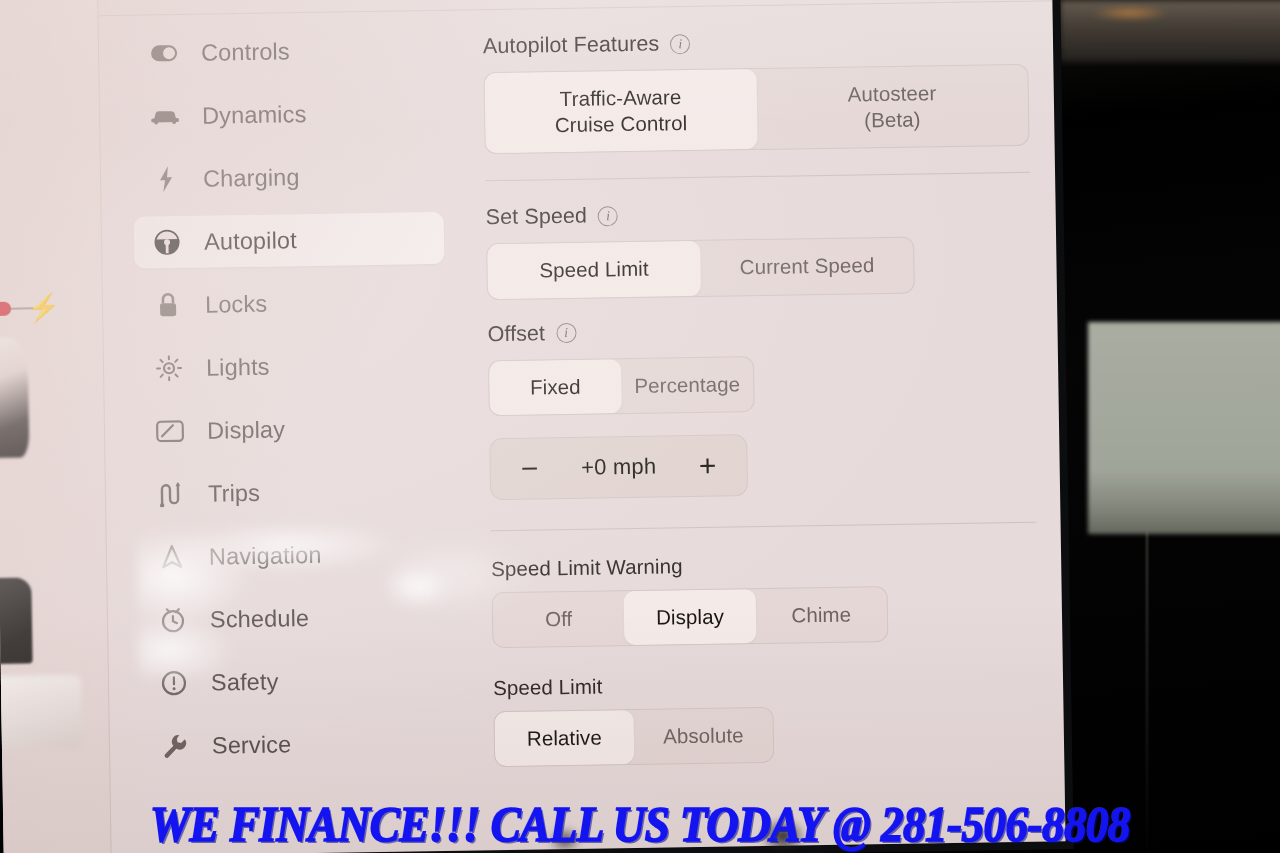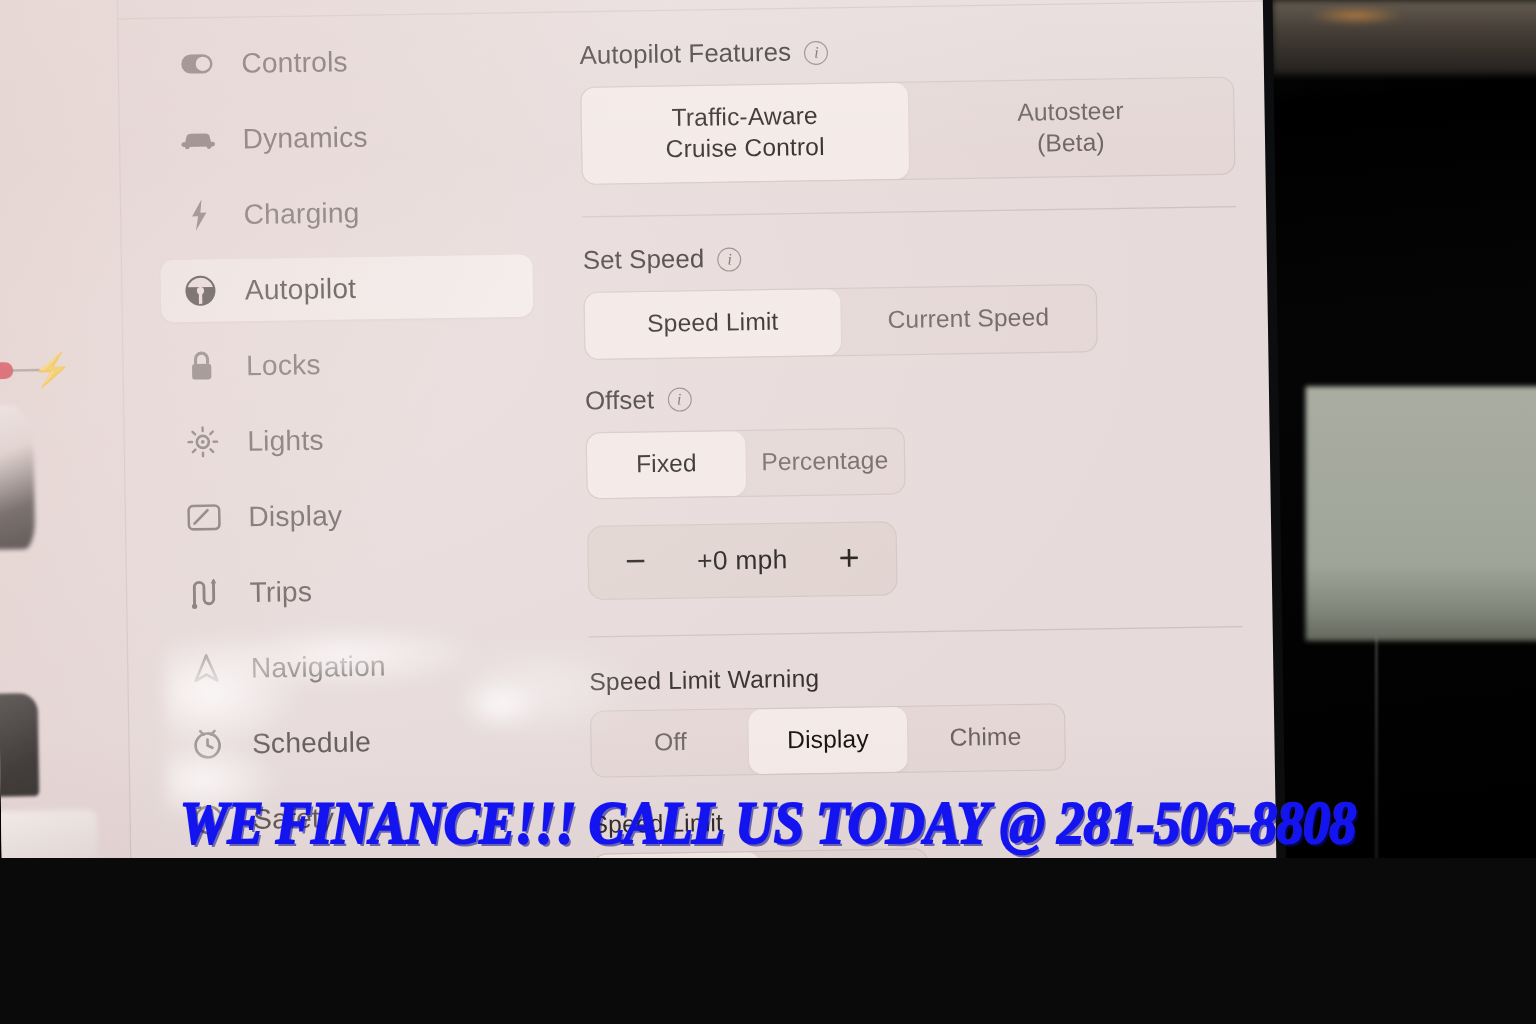--- a/index.html
+++ b/index.html
@@ -6,21 +6,21 @@
   * { box-sizing: border-box; margin: 0; padding: 0; }
   html, body {
     width: 1280px; height: 853px;
     overflow: hidden;
     background: #0a0a0a;
     font-family: "Liberation Sans", sans-serif;
   }
 
   #stage {
     position: relative;
-    width: 1280px; height: 715px;
+    width: 1280px; height: 853px;
     overflow: hidden;
     background: #0b0b0c;
   }
 
   
   .env-dark {
     position: absolute; inset: 0;
     background:
       linear-gradient(175deg, #2b2a26 0%, #17160f 6%, #0a0a08 14%, #000 22%, #050505 46%, #000 100%);
   }

